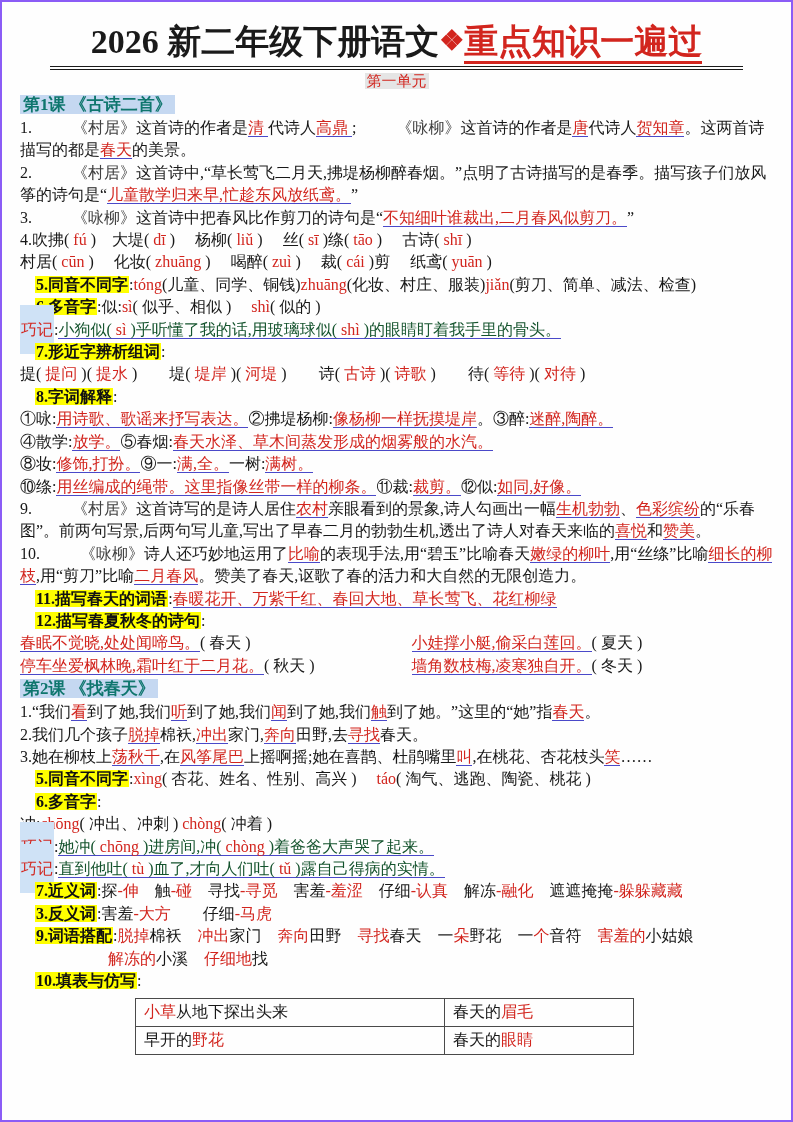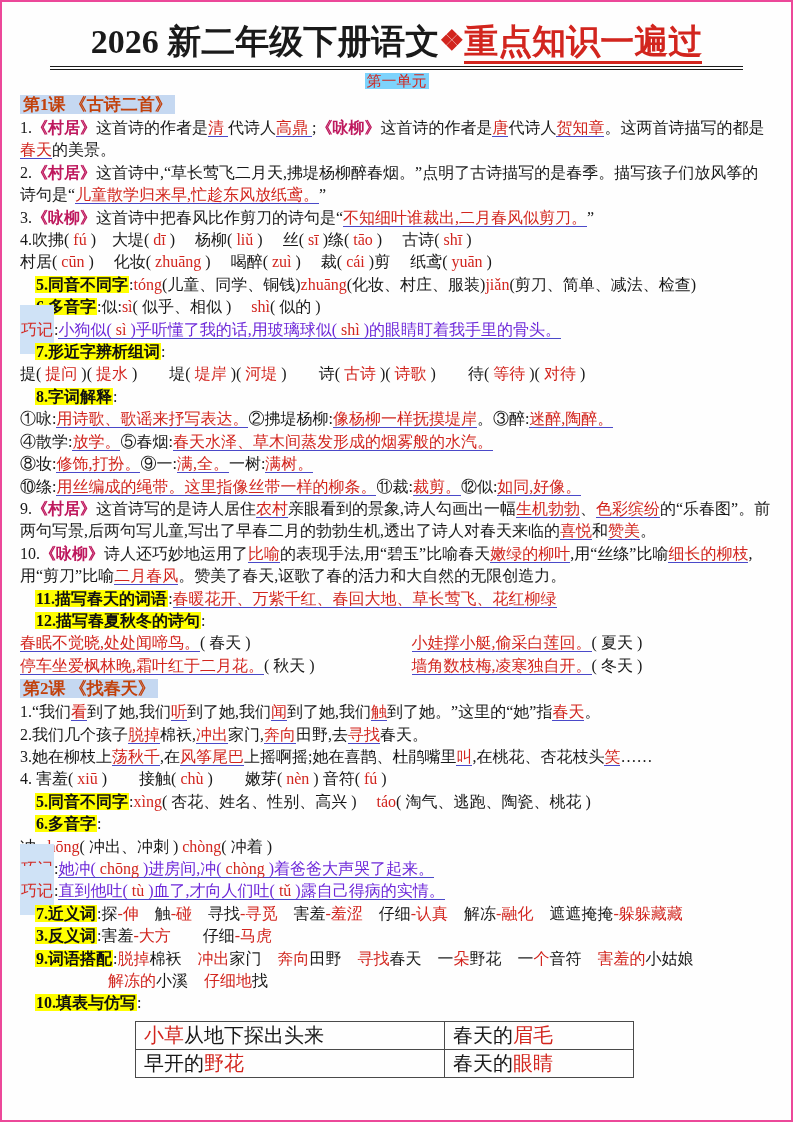--- a/index.html
+++ b/index.html
@@ -1,21 +1,21 @@
 <!DOCTYPE html>
 <html><head>
 <meta charset="utf-8">
 <style>
   html,body{margin:0;padding:0;background:#ffffff;}
   .page{
     position:relative;
     width:793px;height:1122px;
     box-sizing:border-box;
     background:#fefefe;
-    border:2px solid #ec4899;
+    border:2px solid #8b5cf6;
     padding:16px 18px 0 18px;
     overflow:hidden;
     font-family:"Liberation Serif","DejaVu Serif",serif;
     color:#181818;
   }
   .title-wrap{
     text-align:center;
     border-bottom:4px double #1a1a1a;
     padding-bottom:1px;
     margin:0 30px 2px 30px;
@@ -26,38 +26,38 @@
   }
   .t-black{color:#1a1a1a;}
   .t-diamond{color:#d2251e;font-size:28px;vertical-align:3px;}
   .t-red{color:#d2251e;border-bottom:3px solid #d2251e;padding-bottom:1px;}
   .unit{
     text-align:center;
     font-size:15px;
     margin:1px 0 3px 0;
     line-height:18px;
   }
-  .unit span{color:#d2251e;background:#7dd3fc;padding:0 2px;}
+  .unit span{color:#d2251e;background:#e5e5e5;padding:0 2px;}
   .content{font-size:16px;line-height:22.4px;}
   .para{margin:0;}
   .para-cols{display:flex;}
   .para-col{flex:0 0 52%;}
   .para-col.col1{flex:1 1 auto;}
   .seg-k{color:#181818;}
-  .seg-b{color:#be185d;font-weight:bold;}
+  .seg-b{color:#404040;font-weight:normal;margin-left:40px;}
   .seg-r{color:#d2251e;}
   .seg-ru{color:#d2251e;border-bottom:1.5px solid #4a49c9;}
-  .seg-ku{color:#6d28d9;border-bottom:1.5px solid #4a49c9;}
+  .seg-ku{color:#14532d;border-bottom:1.5px solid #4a49c9;}
   .seg-y{color:#111;font-weight:bold;background:#ffff00;padding:0 1px;margin-left:15px;}
-  .seg-ch{color:#c2410c;font-weight:bold;background:#c5d8f1;font-size:17px;padding:0 3px;line-height:24px;text-align:center;}
+  .seg-ch{color:#0f766e;font-weight:bold;background:#c5d8f1;font-size:17px;padding:0 3px;line-height:24px;text-align:center;}
   .seg-jq{color:#d2251e;background:#cfe2f6;padding:16px 1px;}
   .fill-table{
     border-collapse:collapse;
     margin:6px 0 0 115px;
-    font-size:20px;
+    font-size:16px;
   }
   .fill-table td{
     border:1px solid #4a4a4a;
     height:27px;
     padding:0 8px;
     vertical-align:middle;
   }
   .fill-table td.c0{width:292px;}
   .fill-table td.c1{width:172px;}
 </style>
@@ -95,21 +95,20 @@
         <div class="para-col col1"><span class="seg-ru">小娃撑小艇,偷采白莲回。</span><span class="seg-k">( 夏天 )</span></div>
       </div>
       <div class="para para-cols">
         <div class="para-col col0"><span class="seg-ru">停车坐爱枫林晚,霜叶红于二月花。</span><span class="seg-k">( 秋天 )</span></div>
         <div class="para-col col1"><span class="seg-ru">墙角数枝梅,凌寒独自开。</span><span class="seg-k">( 冬天 )</span></div>
       </div>
       <div class="para"><span class="seg-ch">第2课 《找春天》</span></div>
       <div class="para"><span class="seg-k">1.“我们</span><span class="seg-ru">看</span><span class="seg-k">到了她,我们</span><span class="seg-ru">听</span><span class="seg-k">到了她,我们</span><span class="seg-ru">闻</span><span class="seg-k">到了她,我们</span><span class="seg-ru">触</span><span class="seg-k">到了她。”这里的“她”指</span><span class="seg-ru">春天</span><span class="seg-k">。</span></div>
       <div class="para"><span class="seg-k">2.我们几个孩子</span><span class="seg-ru">脱掉</span><span class="seg-k">棉袄,</span><span class="seg-ru">冲出</span><span class="seg-k">家门,</span><span class="seg-ru">奔向</span><span class="seg-k">田野,去</span><span class="seg-ru">寻找</span><span class="seg-k">春天。</span></div>
       <div class="para"><span class="seg-k">3.她在柳枝上</span><span class="seg-ru">荡秋千</span><span class="seg-k">,在</span><span class="seg-ru">风筝尾巴</span><span class="seg-k">上摇啊摇;她在喜鹊、杜鹃嘴里</span><span class="seg-ru">叫</span><span class="seg-k">,在桃花、杏花枝头</span><span class="seg-ru">笑</span><span class="seg-k">……</span></div>
-      <div class="para"><span class="seg-k">4. 害羞(</span><span class="seg-r"> xiū </span><span class="seg-k">)　　接触(</span><span class="seg-r"> chù </span><span class="seg-k">)　　嫩芽(</span><span class="seg-r"> nèn </span><span class="seg-k">) 音符(</span><span class="seg-r"> fú </span><span class="seg-k">)</span></div>
       <div class="para"><span class="seg-y">5.同音不同字</span><span class="seg-k">:</span><span class="seg-r">xìng</span><span class="seg-k">( 杏花、姓名、性别、高兴 )　 </span><span class="seg-r">táo</span><span class="seg-k">( 淘气、逃跑、陶瓷、桃花 )</span></div>
       <div class="para"><span class="seg-y">6.多音字</span><span class="seg-k">:</span></div>
       <div class="para"><span class="seg-k">冲:</span><span class="seg-r">chōng</span><span class="seg-k">( 冲出、冲刺 ) </span><span class="seg-r">chòng</span><span class="seg-k">( 冲着 )</span></div>
       <div class="para"><span class="seg-jq">巧记</span><span class="seg-k">:</span><span class="seg-ku">她冲(</span><span class="seg-ru"> chōng </span><span class="seg-ku">)进房间,冲(</span><span class="seg-ru"> chòng </span><span class="seg-ku">)着爸爸大声哭了起来。</span></div>
       <div class="para"><span class="seg-jq">巧记</span><span class="seg-k">:</span><span class="seg-ku">直到他吐(</span><span class="seg-ru"> tù </span><span class="seg-ku">)血了,才向人们吐(</span><span class="seg-ru"> tǔ </span><span class="seg-ku">)露自己得病的实情。</span></div>
       <div class="para"><span class="seg-y">7.近义词</span><span class="seg-k">:探</span><span class="seg-r">-伸</span><span class="seg-k">　触</span><span class="seg-r">-碰</span><span class="seg-k">　寻找</span><span class="seg-r">-寻觅</span><span class="seg-k">　害羞</span><span class="seg-r">-羞涩</span><span class="seg-k">　仔细</span><span class="seg-r">-认真</span><span class="seg-k">　解冻</span><span class="seg-r">-融化</span><span class="seg-k">　遮遮掩掩</span><span class="seg-r">-躲躲藏藏</span></div>
       <div class="para"><span class="seg-y">3.反义词</span><span class="seg-k">:害羞</span><span class="seg-r">-大方</span><span class="seg-k">　　仔细</span><span class="seg-r">-马虎</span></div>
       <div class="para"><span class="seg-y">9.词语搭配</span><span class="seg-k">:</span><span class="seg-r">脱掉</span><span class="seg-k">棉袄　</span><span class="seg-r">冲出</span><span class="seg-k">家门　</span><span class="seg-r">奔向</span><span class="seg-k">田野　</span><span class="seg-r">寻找</span><span class="seg-k">春天　一</span><span class="seg-r">朵</span><span class="seg-k">野花　一</span><span class="seg-r">个</span><span class="seg-k">音符　</span><span class="seg-r">害羞的</span><span class="seg-k">小姑娘</span></div>
       <div class="para" style="padding-left: 88px;"><span class="seg-r">解冻的</span><span class="seg-k">小溪　</span><span class="seg-r">仔细地</span><span class="seg-k">找</span></div>
       <div class="para"><span class="seg-y">10.填表与仿写</span><span class="seg-k">:</span></div>

